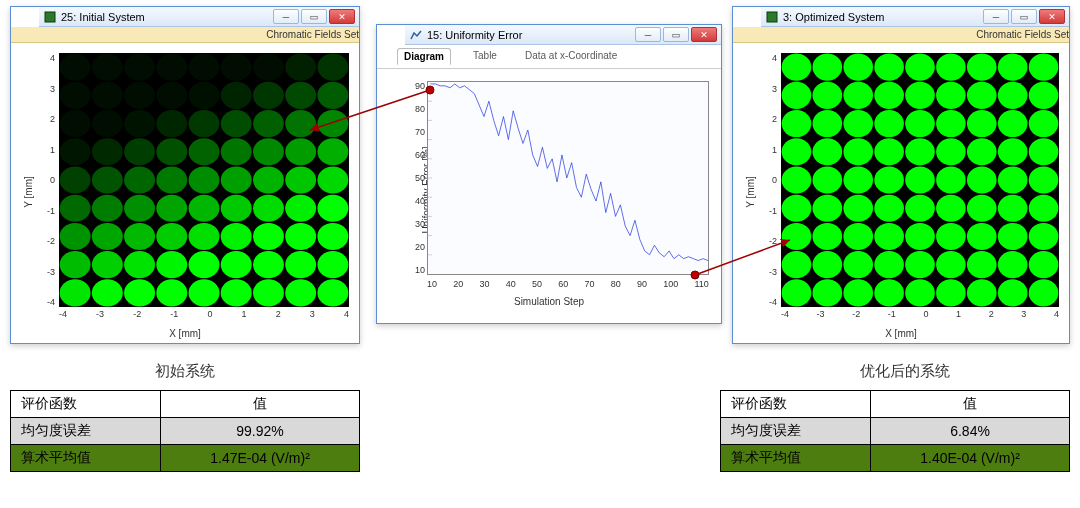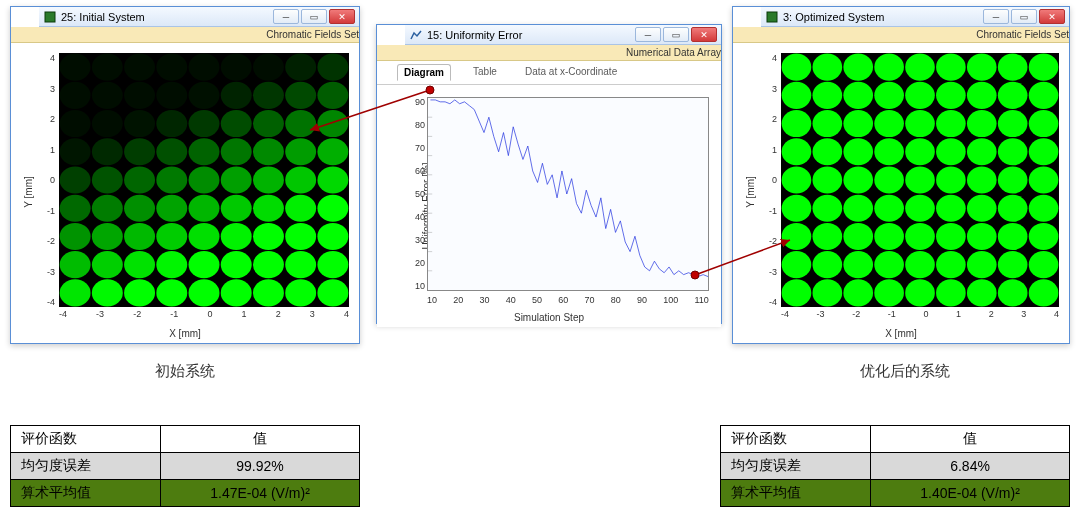--- a/index.html
+++ b/index.html
@@ -94,21 +94,20 @@
   .chart-xlabel { position:absolute; left:50%; bottom:4px; transform:translateX(-50%); font-size:10px; color:#333;}
   .chart-ylabel { position:absolute; left:6px; top:50%; transform:translateY(-50%) rotate(-90deg); font-size:10px; color:#333; white-space:nowrap;}
   svg.line { position:absolute; left:0; top:0; width:100%; height:100%; }
   .arrow { position:absolute; pointer-events:none; }
   .caption { position:absolute; font-size:15px; color:#333; text-align:center; }
   table.metrics {
     position:absolute;
     border-collapse: collapse;
     font-size: 14px;
     color:#000;
-    margin-top:35px;
   }
   table.metrics th, table.metrics td {
     border: 1.2px solid #000;
     padding: 4px 10px;
     text-align: center;
     background:#4d7c0f;
     font-weight:normal;
   }
   table.metrics tr.hdr th { background:#fff; font-weight:normal; }
   table.metrics tr.shade td, table.metrics tr.shade th { background:#d9d9d9; }
@@ -253,21 +252,20 @@
         </svg>
     </span>
     <span>15: Uniformity Error</span>
     <span class="spacer"></span>
     <div class="winbtns">
       <div class="winbtn" title="Minimize">─</div>
       <div class="winbtn" title="Maximize">▭</div>
       <div class="winbtn close" title="Close">✕</div>
     </div>
   </div>
-  <div class="subbar">Numerical Data Array</div>
   <div class="tabs" id="mid-tabs">
       <div class="tab active">Diagram</div>
       <div class="tab">Table</div>
       <div class="tab">Data at x-Coordinate</div>
     </div>
   <div class="plotarea" style="height:242px; position:relative;">
     <div class="chart-ylabel">Uniformity Error [%]</div>
     <div class="chart-yticks" id="mid-yticks">
         <span>10</span>
         <span>20</span>

